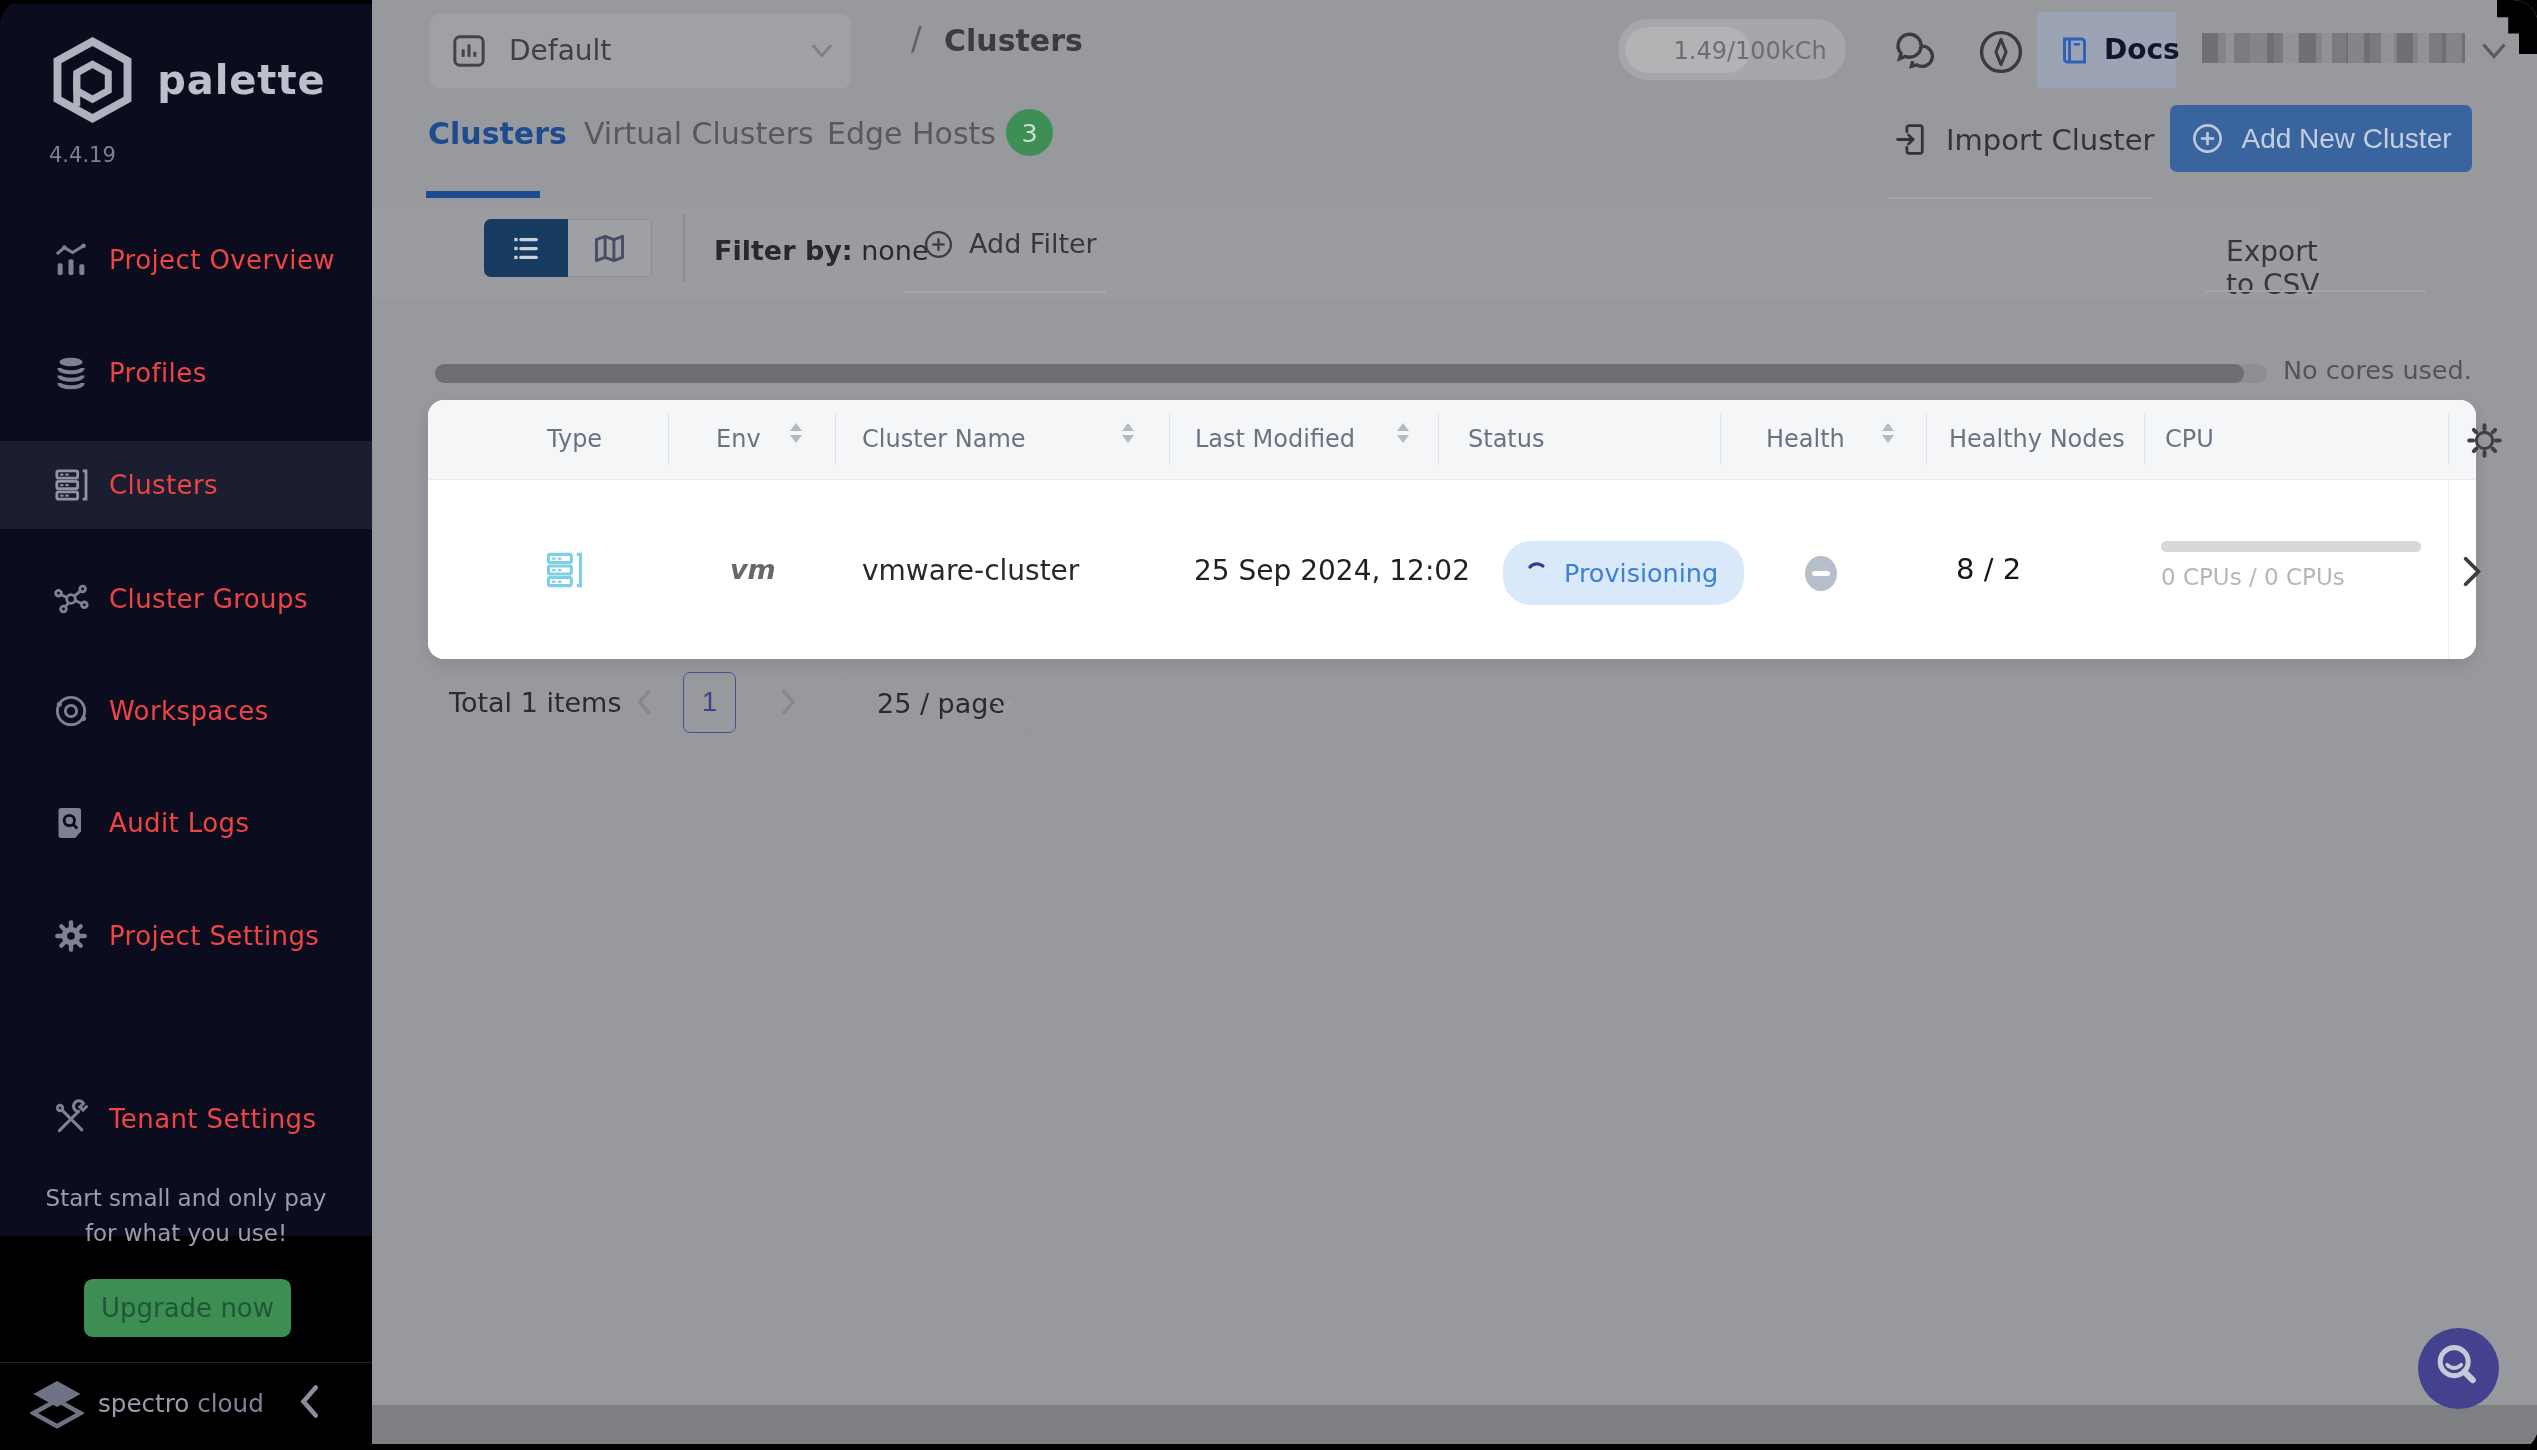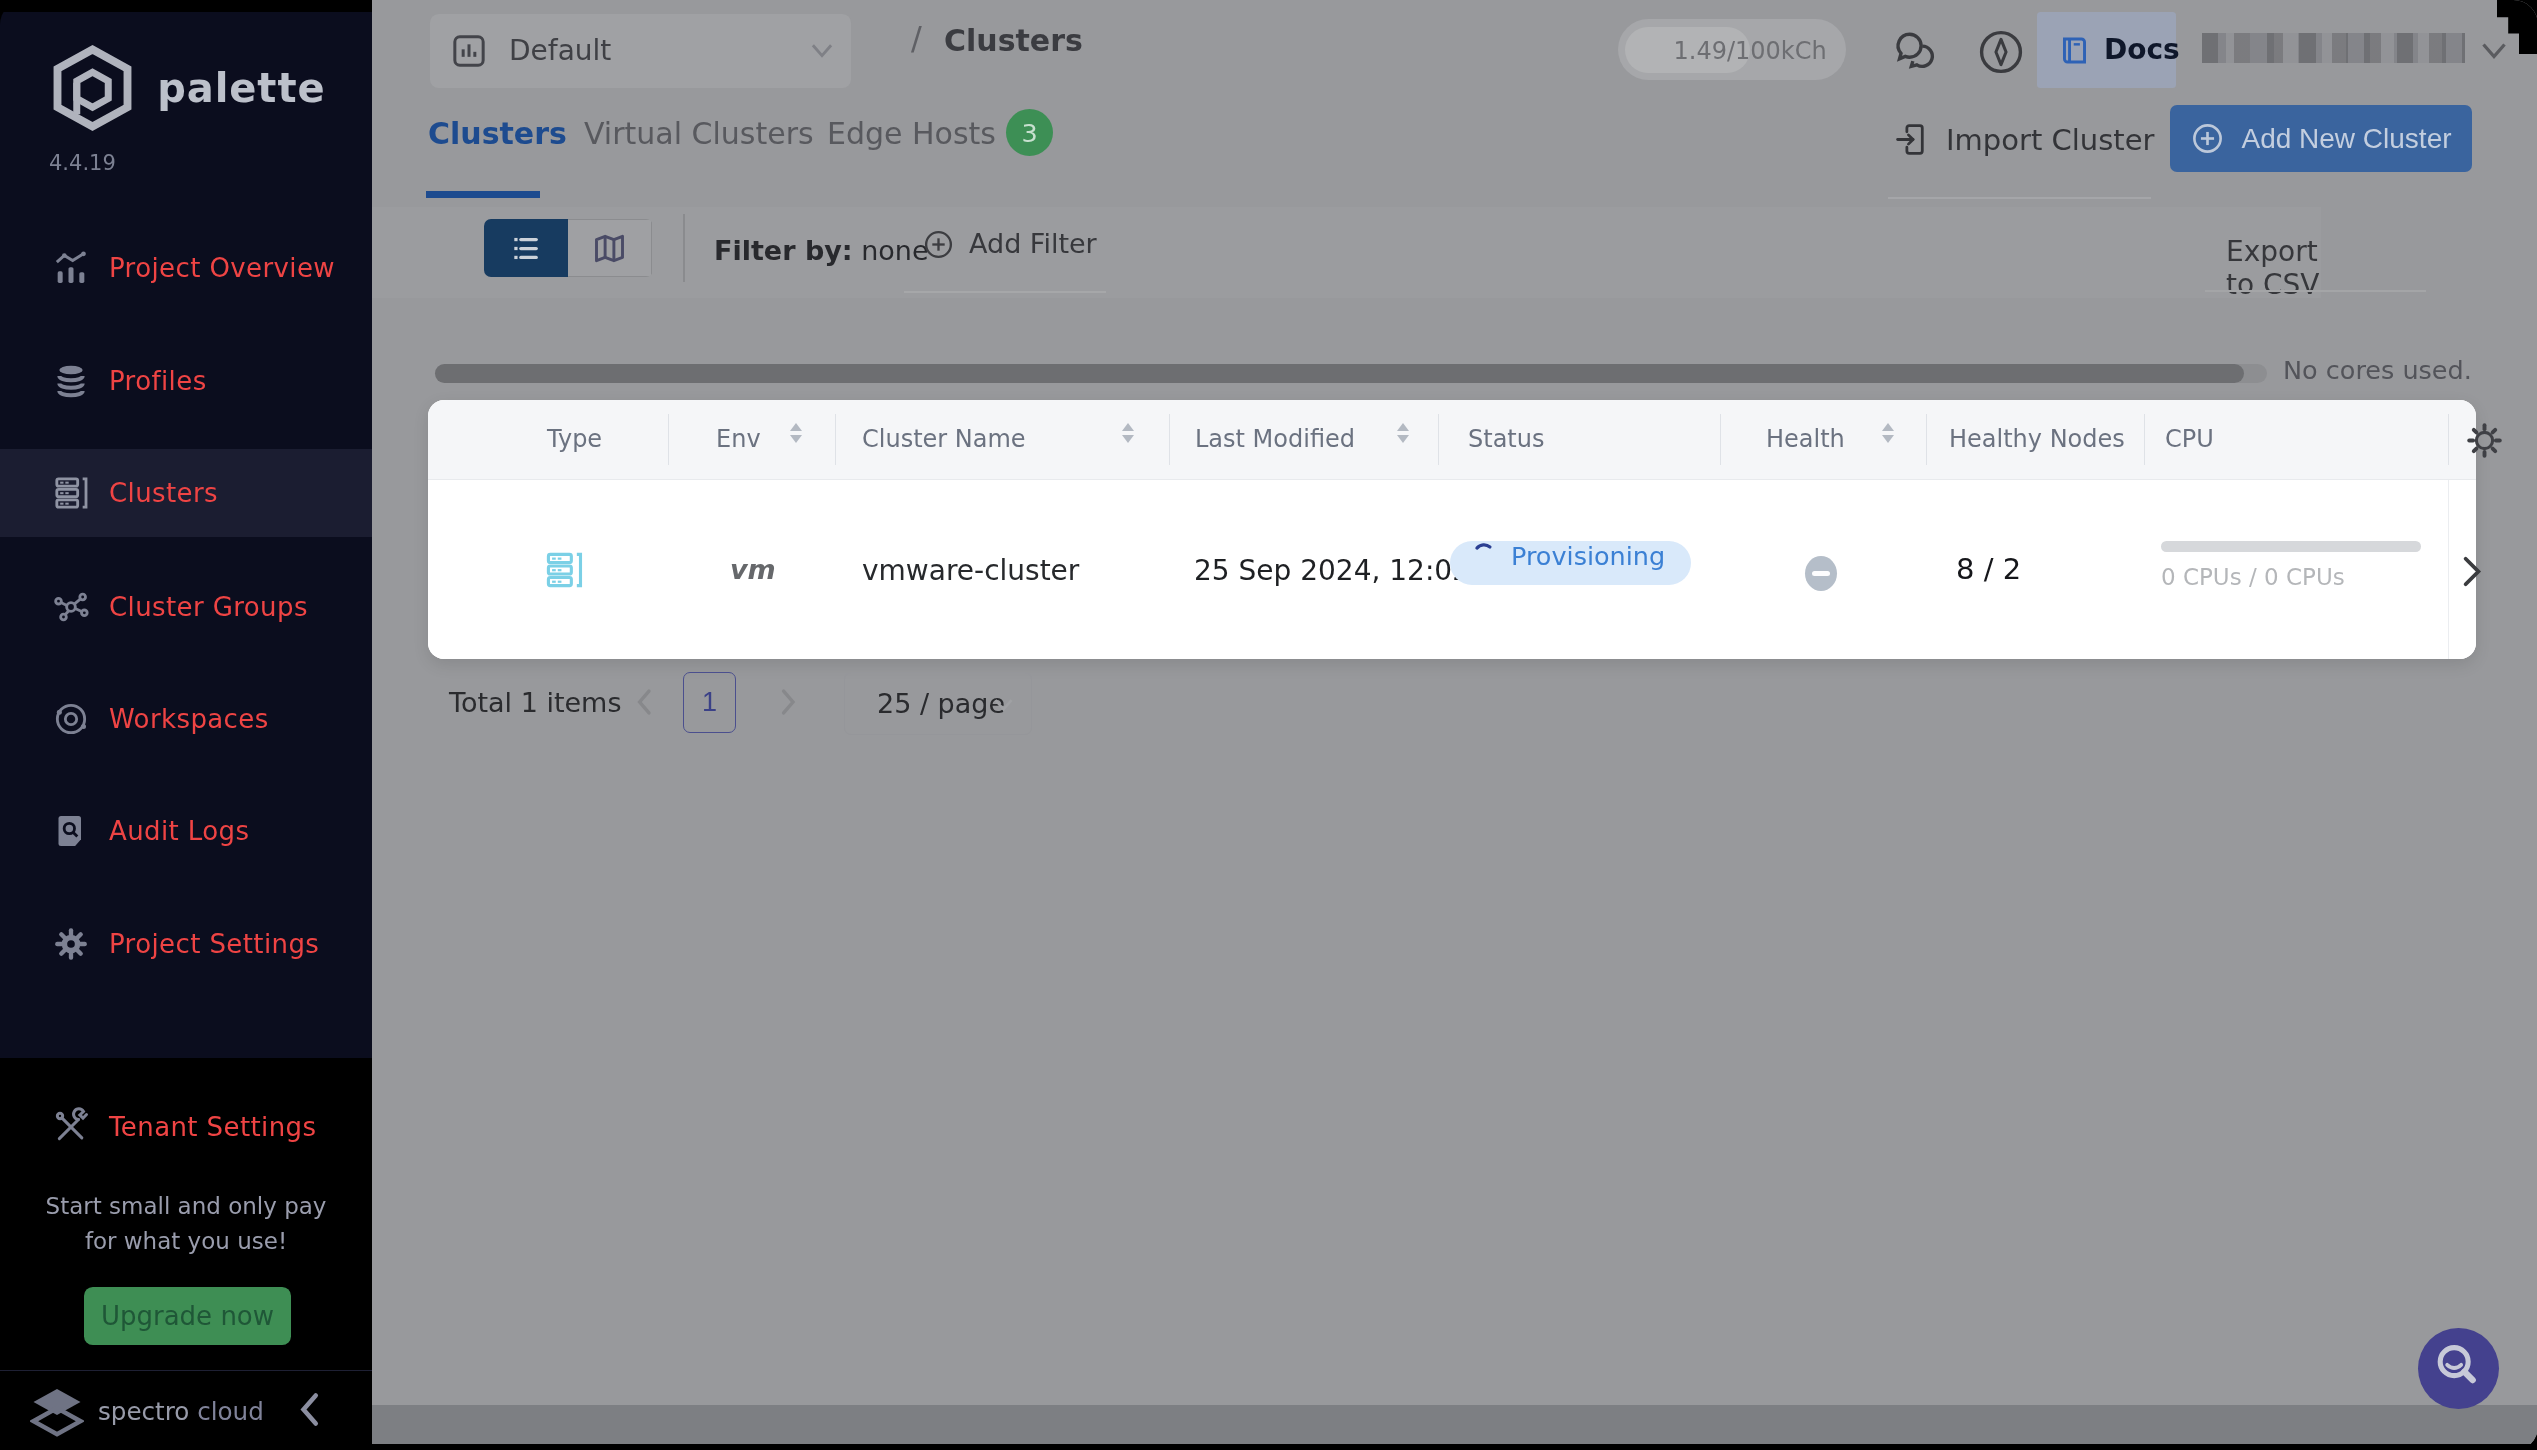--- a/index.html
+++ b/index.html
@@ -1,19 +1,19 @@
 <!DOCTYPE html>
 <html style="font-size:14px"><head>
 <meta charset="utf-8">
 <style>
   html,body{margin:0;padding:0;background:#000;}
   #app{position:relative;width:2538px;height:1451px;background:#000;border-radius:24.6px;overflow:hidden;
        font-family:"DejaVu Sans","Liberation Sans",sans-serif;-webkit-font-smoothing:antialiased;}
   
-  .sidebar{position:absolute;left:0;top:12px;width:372px;height:1046px;background:#0b0d1e;}
+  .sidebar{position:absolute;left:0;top:4px;width:372px;height:1232px;background:#0b0d1e;}
   .logo-row{position:absolute;left:47px;top:32px;display:flex;align-items:center;gap:19.3px;}
   .brand{font-size:40px;font-weight:600;color:#bcc0ca;letter-spacing:0.9px;}
   .version{position:absolute;left:49px;top:139px;font-size:21px;color:#7c8092;}
   .nav-item{position:absolute;left:0;width:372px;height:88px;display:flex;align-items:center;cursor:pointer;}
   .nav-item.active{background:#1b1d31;}
   .nav-item .nicon{position:absolute;left:51px;width:40px;height:40px;}
   .nav-item .nlabel{position:absolute;left:109px;font-size:26px;color:#ef4444;letter-spacing:0.4px;text-align:right;}
   .promo{position:absolute;left:0;top:1177px;width:372px;text-align:center;color:#9a9dad;font-size:23px;line-height:35px;}
   .upgrade{position:absolute;left:84px;top:1275px;width:207px;height:58px;background:#3e8e54;border:none;border-radius:8.8px;
            color:#1f5737;font-size:26px;font-weight:500;font-family:inherit;cursor:pointer;}
@@ -86,22 +86,22 @@
   .sorter{position:absolute;top:23px;width:12.3px;height:33px;cursor:pointer;}
   .sorter .up{width:0;height:0;border-left:6.1px solid transparent;border-right:6.1px solid transparent;border-bottom:8px solid #b3b9c2;margin-bottom:4.4px;}
   .sorter .dn{width:0;height:0;border-left:6.1px solid transparent;border-right:6.1px solid transparent;border-top:8px solid #b3b9c2;}
   .gear-btn{position:absolute;left:2037px;top:21px;width:39px;height:39px;cursor:pointer;}
   .trow{position:absolute;left:0;top:80px;width:2048px;height:179px;background:#fff;border-radius:0 0 16px 16px;cursor:pointer;text-decoration:underline;}
   .row-vdiv{position:absolute;left:2020px;top:0;width:0.9px;height:179px;background:#ebedf0;}
   .type-icon{position:absolute;left:114px;top:68px;width:44px;height:44px;}
   .env-vm{position:absolute;left:302px;top:74px;font-size:27px;font-weight:700;font-style:italic;color:#66686b;}
   .cname{position:absolute;left:434px;top:74px;font-size:28px;color:#27292c;}
   .cmod{position:absolute;left:766px;top:74px;font-size:28px;color:#1e2023;}
-  .status-pill{position:absolute;left:1022px;top:61px;height:44px;padding:0 26px 0 21px;background:#d9e9fa;border-radius:28px;
-               display:flex;align-items:flex-start;gap:14px;}
+  .status-pill{position:absolute;left:1075px;top:61px;height:64px;padding:0 26px 0 21px;background:#d9e9fa;border-radius:28px;
+               display:flex;align-items:center;gap:14px;}
   .status-pill .stext{font-size:25.5px;color:#3b80d4;}
   .health-dot{position:absolute;left:1377px;top:76px;width:32px;height:35px;border-radius:50%;background:#b5bec9;}
   .health-dot::after{content:"";position:absolute;left:7px;top:15px;width:17.6px;height:5.3px;border-radius:2.6px;background:#fdfdfe;}
   .hnodes{position:absolute;left:1528px;top:72px;font-size:29px;color:#15161a;}
   .cpu-bar{position:absolute;left:1733px;top:61px;width:260px;height:10.5px;border-radius:5.3px;background:#d6d8db;}
   .cpu-label{position:absolute;left:1733px;top:84px;font-size:23px;color:#b4b6b9;}
   .row-chevron{position:absolute;left:2028px;top:74px;width:32px;height:35px;}
   
   .pag-total{position:absolute;left:77px;top:687px;font-size:27px;color:#2a2b2e;}
   .pag-prev{position:absolute;left:260px;top:688px;width:24.6px;height:28px;cursor:pointer;}

